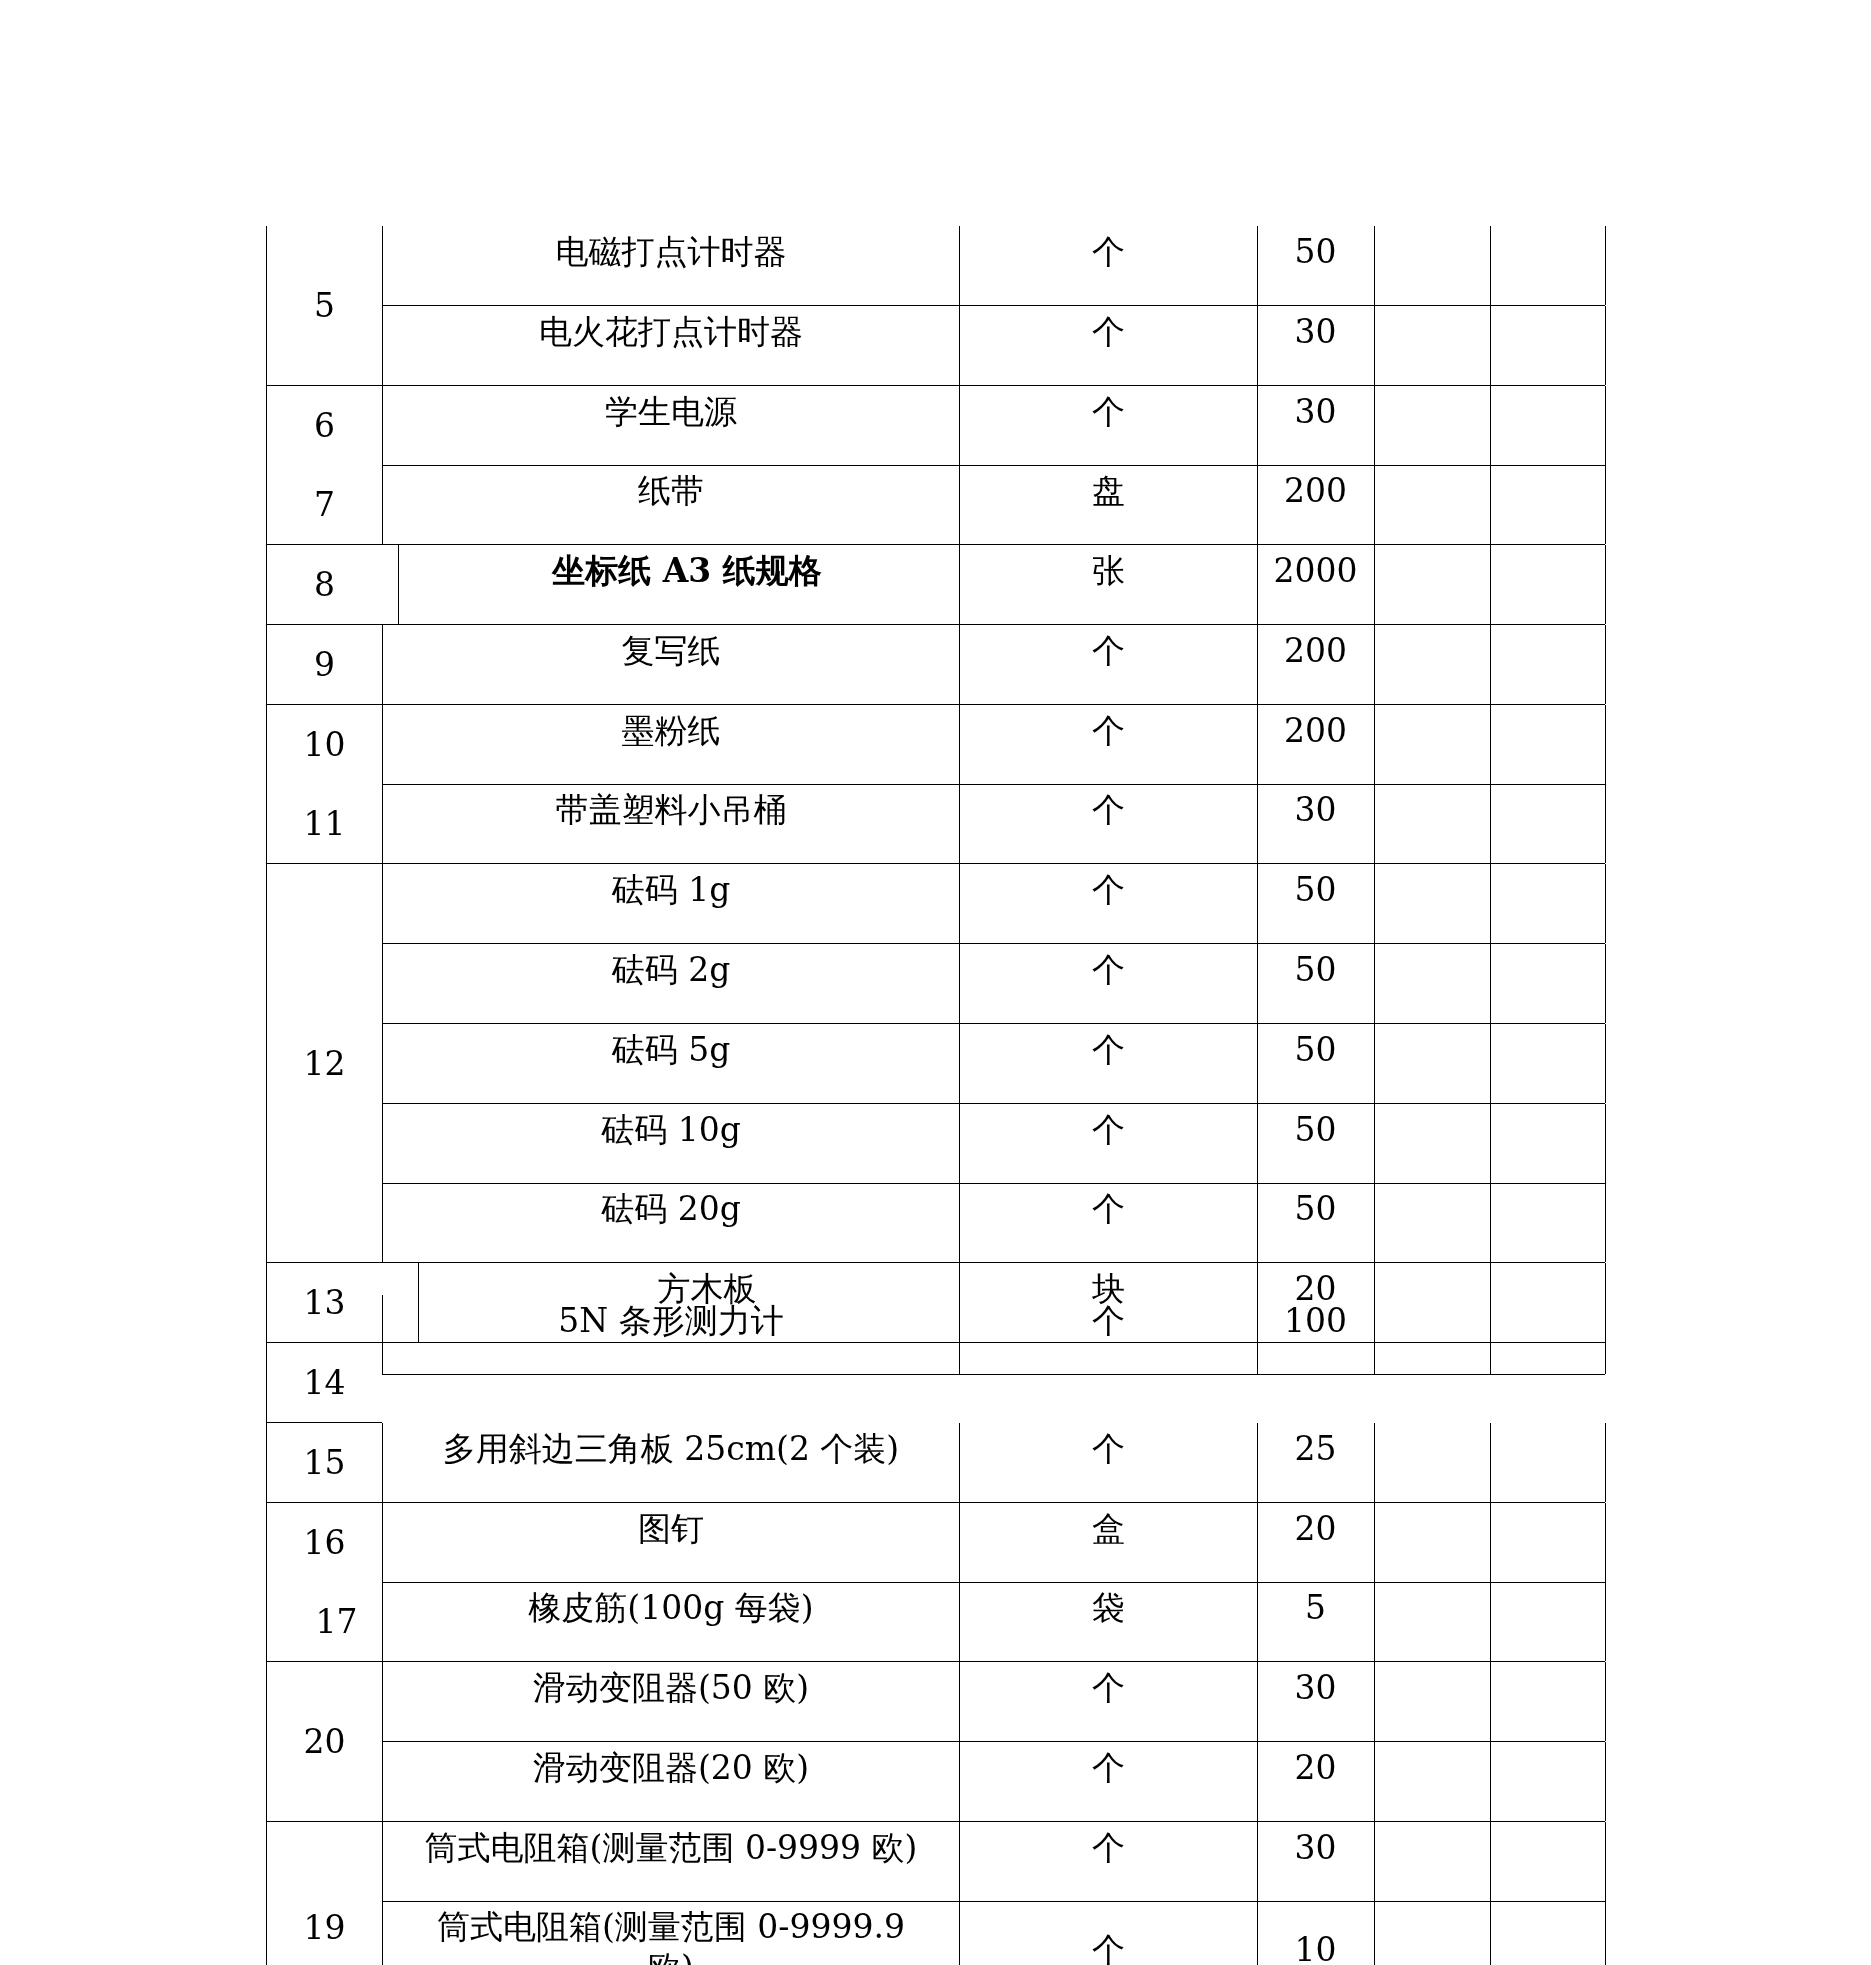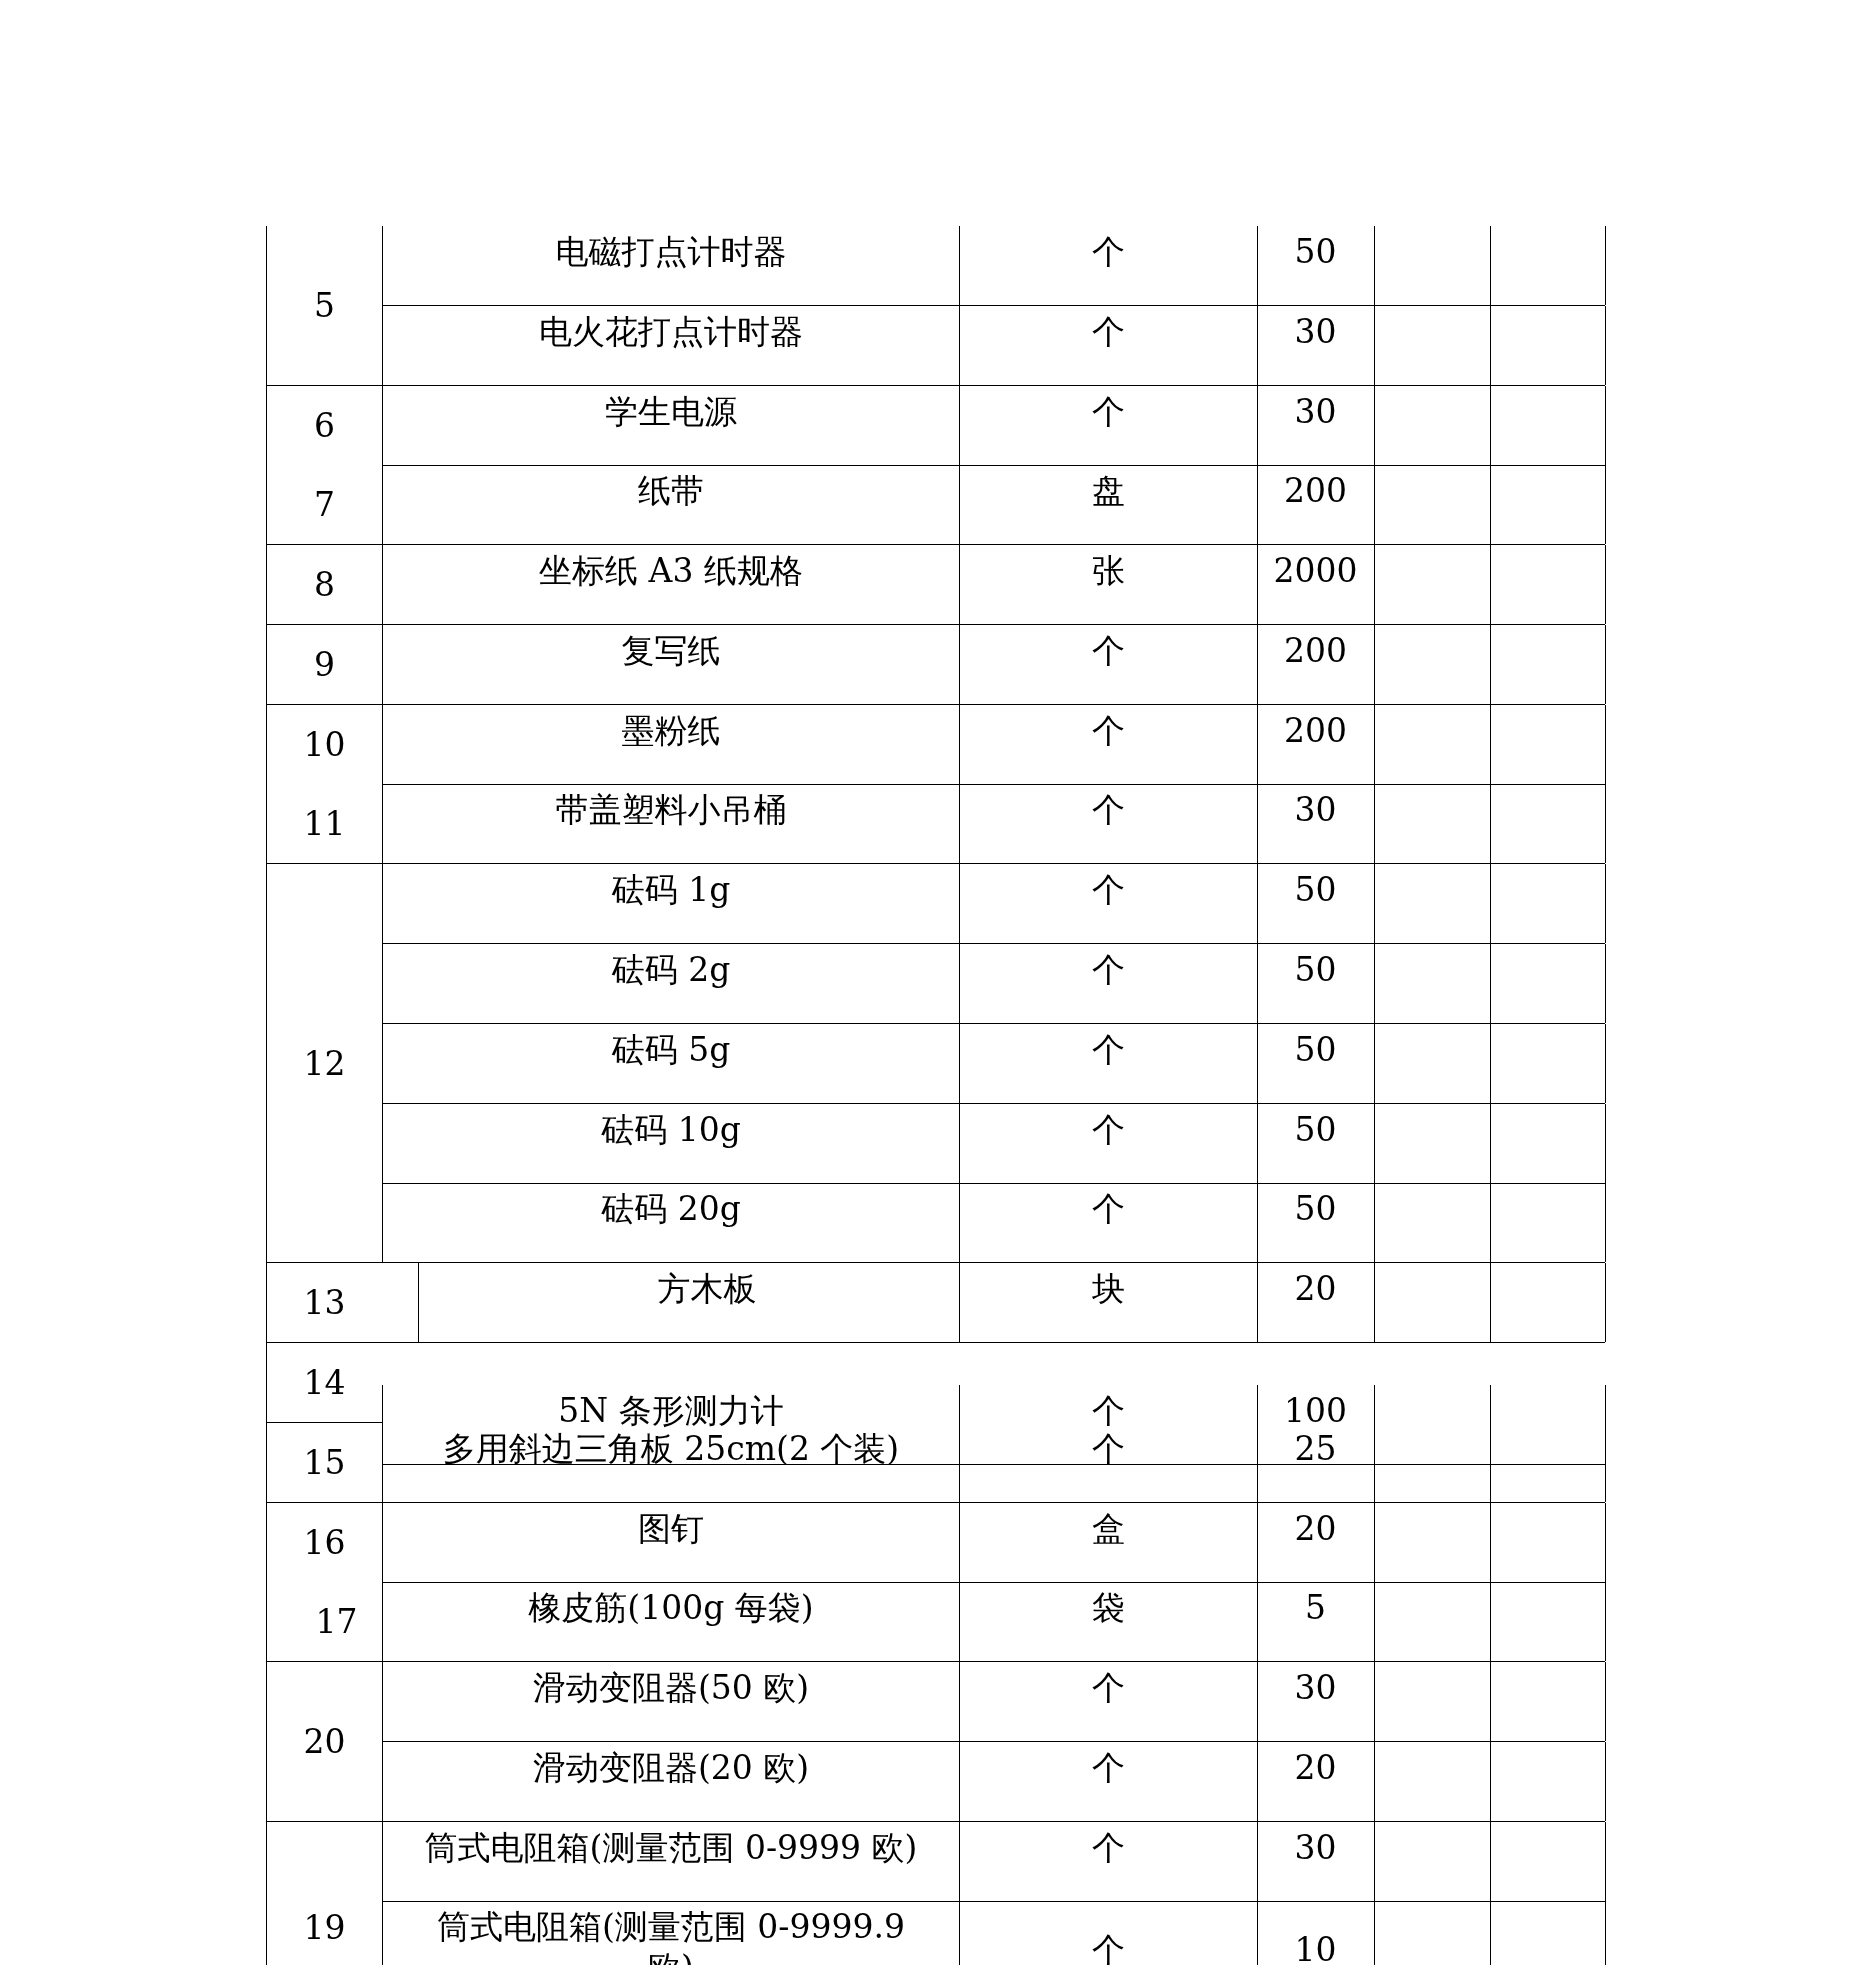--- a/index.html
+++ b/index.html
@@ -44,21 +44,21 @@
     <div class="numcell" style="top: 160px; height: 80px;">6</div>
     <div class="row" style="top: 239px; height: 80px;">
       <div class="cell" style="left: 116px; width: 577px;">纸带</div>
       <div class="cell" style="left: 693px; width: 298px;">盘</div>
       <div class="cell" style="left: 991px; width: 116px;">200</div>
       <div class="cell" style="left: 1108px; width: 116px;"></div>
       <div class="cell last" style="left: 1224px; width: 116px;"></div>
     </div>
     <div class="numcell" style="top: 239px; height: 80px;">7</div>
     <div class="row" style="top: 319px; height: 80px;">
-      <div class="cell" style="left: 116px; width: 577px;">坐标纸 A3 纸规格</div>
+      <div class="cell" style="left: 132px; width: 577px; font-weight: bold;">坐标纸 A3 纸规格</div>
       <div class="cell" style="left: 693px; width: 298px;">张</div>
       <div class="cell" style="left: 991px; width: 116px;">2000</div>
       <div class="cell" style="left: 1108px; width: 116px;"></div>
       <div class="cell last" style="left: 1224px; width: 116px;"></div>
     </div>
     <div class="numcell" style="top: 319px; height: 80px;">8</div>
     <div class="row" style="top: 399px; height: 80px;">
       <div class="cell" style="left: 116px; width: 577px;">复写纸</div>
       <div class="cell" style="left: 693px; width: 298px;">个</div>
       <div class="cell" style="left: 991px; width: 116px;">200</div>
@@ -119,21 +119,21 @@
     </div>
     <div class="numcell" style="top: 638px; height: 399px;">12</div>
     <div class="row" style="top: 1037px; height: 80px;">
       <div class="cell" style="left: 116px; width: 577px; margin-left: 36px;">方木板</div>
       <div class="cell" style="left: 693px; width: 298px;">块</div>
       <div class="cell" style="left: 991px; width: 116px;">20</div>
       <div class="cell" style="left: 1108px; width: 116px;"></div>
       <div class="cell last" style="left: 1224px; width: 116px;"></div>
     </div>
     <div class="numcell" style="top: 1037px; height: 80px;">13</div>
-    <div class="row" style="top: 1159px; height: 80px;">
+    <div class="row" style="top: 1069px; height: 80px;">
       <div class="cell" style="left: 116px; width: 577px;">5N 条形测力计</div>
       <div class="cell" style="left: 693px; width: 298px;">个</div>
       <div class="cell" style="left: 991px; width: 116px;">100</div>
       <div class="cell" style="left: 1108px; width: 116px;"></div>
       <div class="cell last" style="left: 1224px; width: 116px;"></div>
     </div>
     <div class="numcell" style="top: 1117px; height: 80px;">14</div>
     <div class="row" style="top: 1197px; height: 80px;">
       <div class="cell" style="left: 116px; width: 577px;">多用斜边三角板 25cm(2 个装)</div>
       <div class="cell" style="left: 693px; width: 298px;">个</div>

